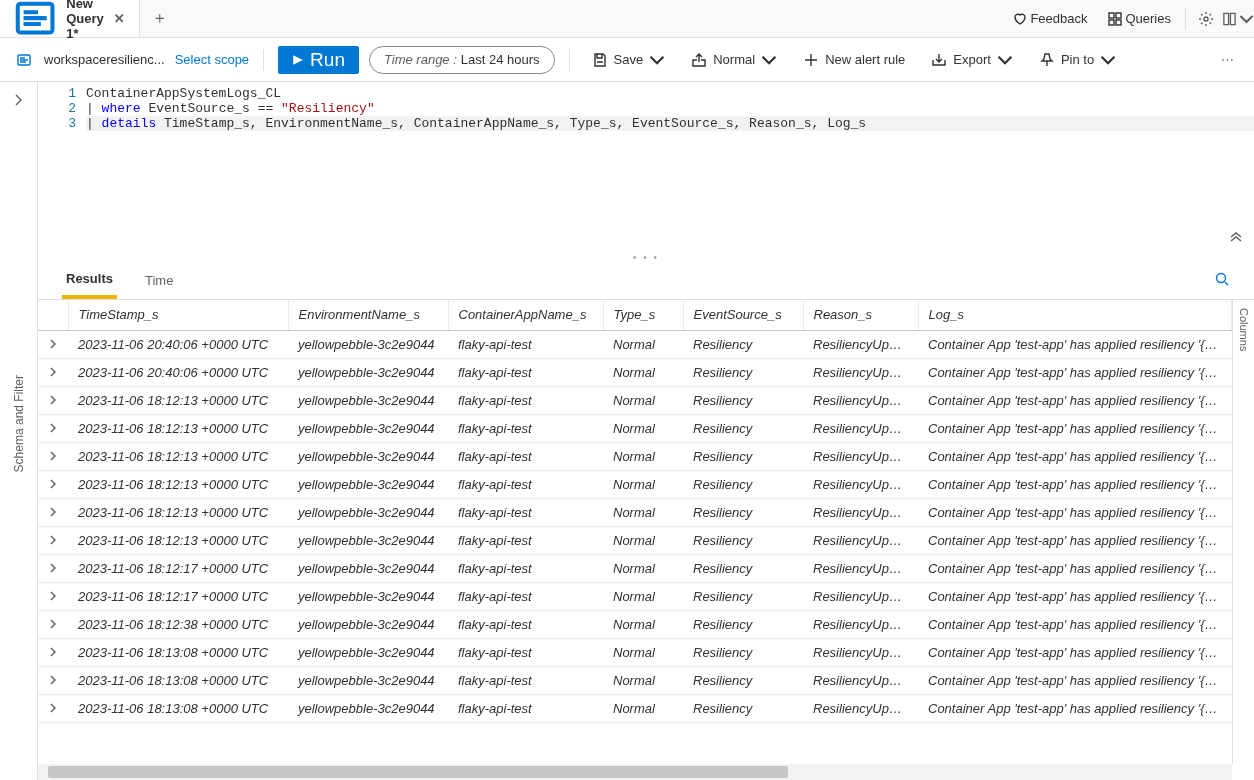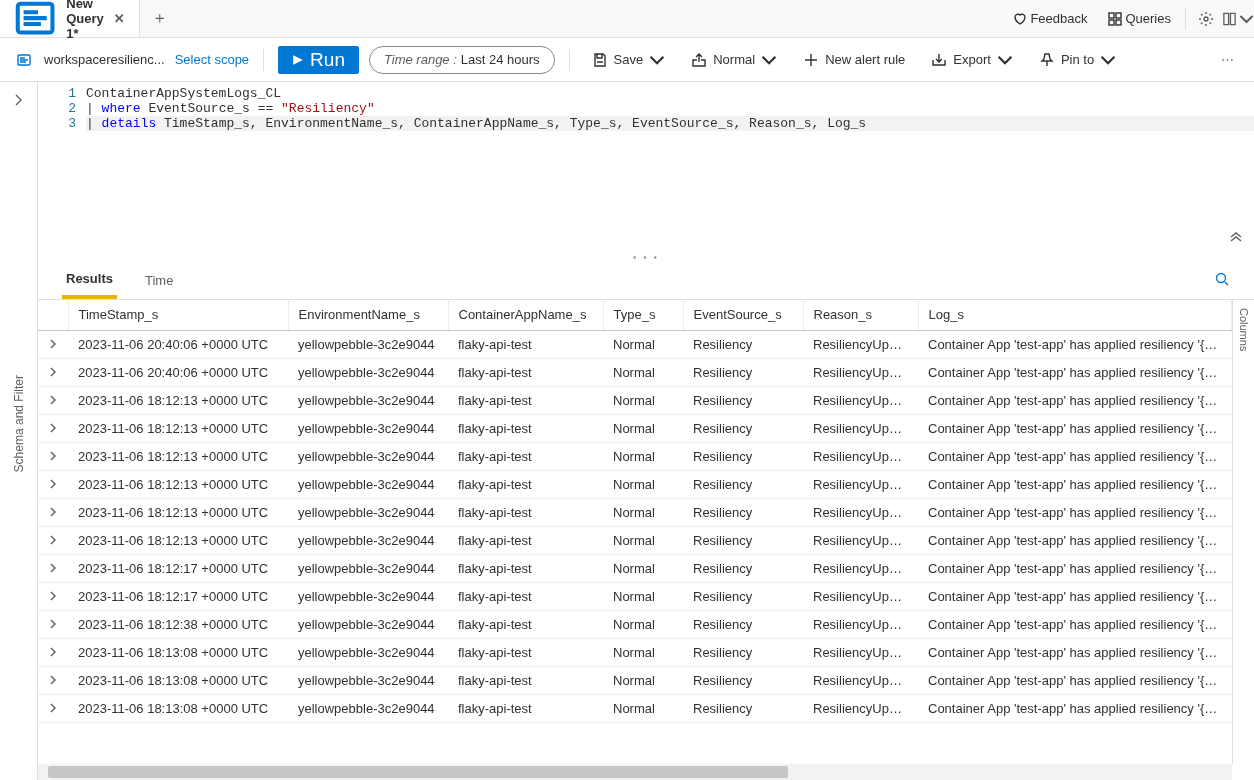--- a/index.html
+++ b/index.html
@@ -43,21 +43,21 @@
   .code .line.active{ background:#f3f2f1;}
   .editor-collapse{ position:absolute; right:12px; bottom:6px; cursor:pointer; color:#605e5c;}
   .drag-handle{ height:10px; display:flex; align-items:center; justify-content:center; color:#a19f9d; font-size:10px; letter-spacing:2px; cursor:row-resize;}
   
   .results-tabs { display:flex; align-items:center; border-bottom:1px solid #e1dfdd; padding:0 24px; height:38px;}
   .rtab{ padding:0 4px; margin-right:24px; height:100%; display:flex; align-items:center; cursor:pointer; color:#605e5c;}
   .rtab.active{ color:#323130; font-weight:600; border-bottom:4px solid #eab308;}
   .results-tabs .sp{flex:1;}
   .search-ico{color:#0078d4; cursor:pointer;}
   .grid-wrap{ flex:1; overflow:hidden; position:relative; display:flex;}
-  .grid-scroll{ flex:1; overflow:auto;}
+  .grid-scroll{ flex:1; overflow:auto;font-style:italic;}
   table.grid{ border-collapse:collapse; width:100%; table-layout:fixed;}
   table.grid th, table.grid td{ text-align:left; padding:6px 10px; border-bottom:1px solid #edebe9; overflow:hidden; text-overflow:ellipsis; white-space:nowrap; font-size:13px; vertical-align:middle;}
   table.grid th{ color:#323130; font-weight:400; border-bottom:1px solid #c8c6c4; border-right:1px solid #edebe9; background:#fff; position:sticky; top:0; height:30px;}
   table.grid td:first-child{ text-align:center; color:#605e5c;}
   .columns-rail{ width:22px; border-left:1px solid #e1dfdd; display:flex; align-items:flex-start; justify-content:center; }
   .columns-rail span{ writing-mode:vertical-rl; font-size:11px; color:#605e5c; padding-top:8px; cursor:pointer;}
   
   .hscroll{ height:16px; background:#f3f2f1; position:relative; margin:0 22px 0 0;}
   .hscroll .thumb{ position:absolute; left:10px; top:2px; height:12px; width:62%; background:#c8c6c4; border-radius:2px;}
   

